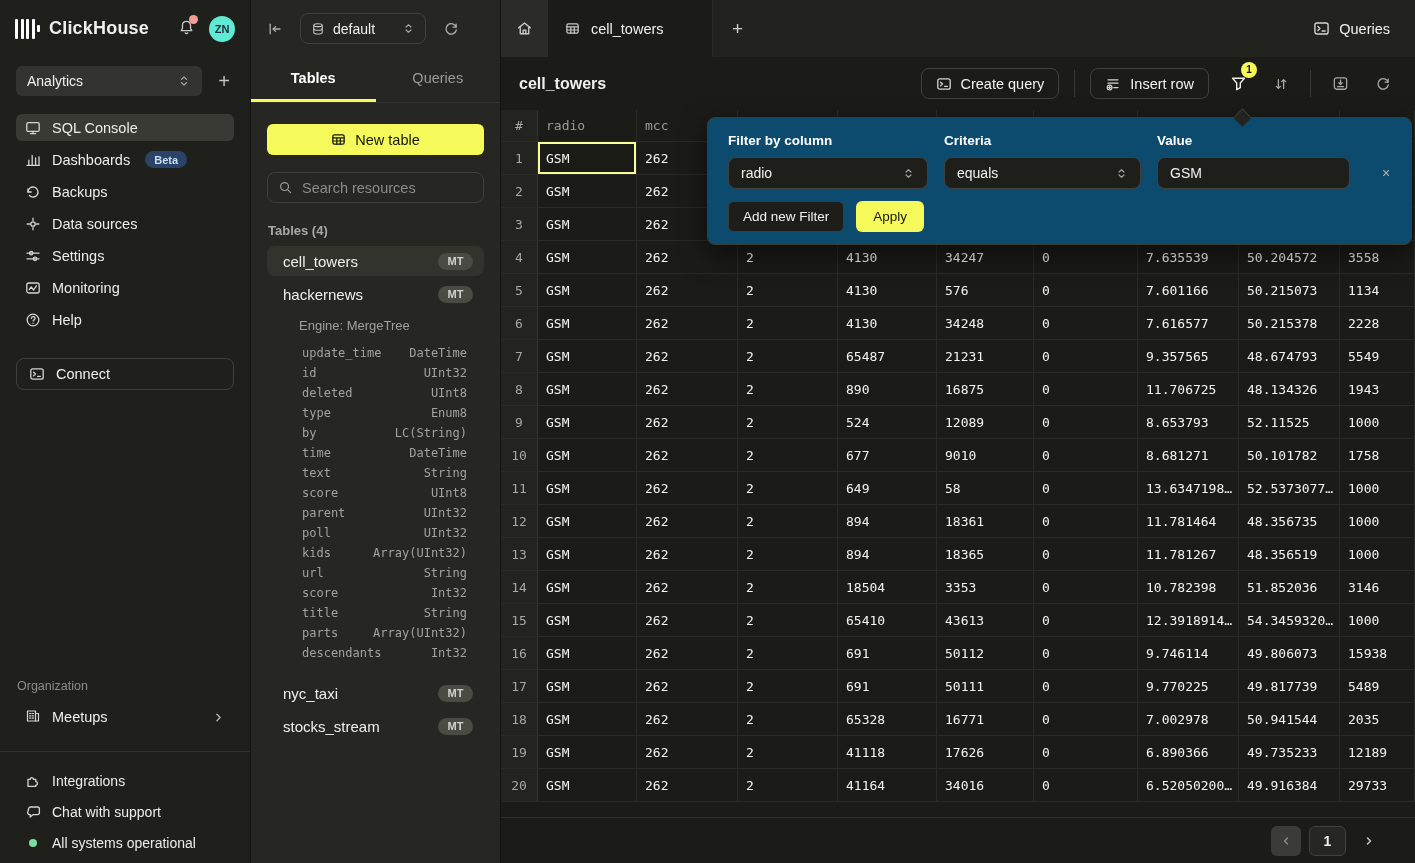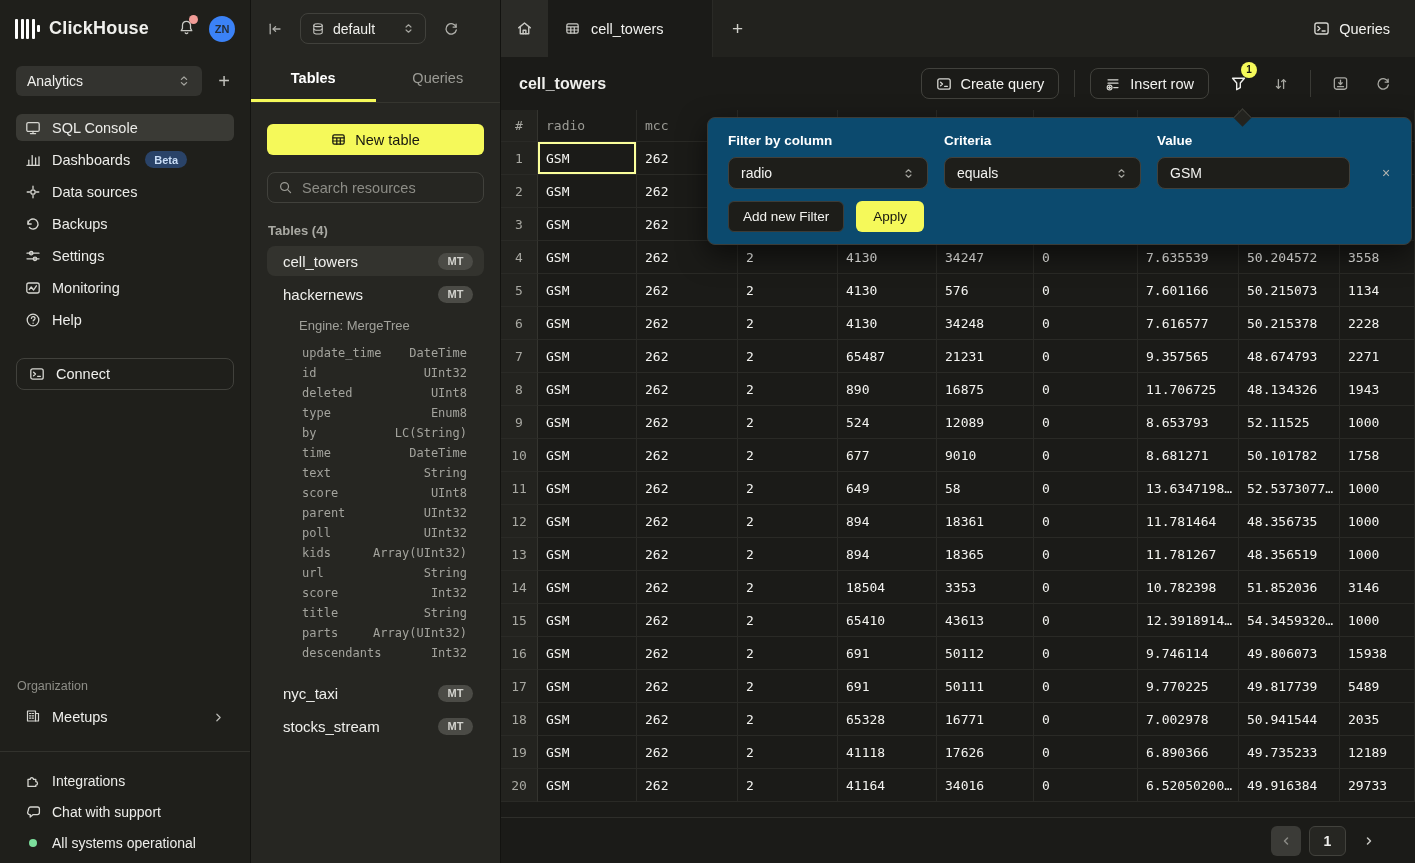--- a/index.html
+++ b/index.html
@@ -14,21 +14,21 @@
   
   .sidebar { width:250px; flex-shrink:0; background:#1F1F1B; display:flex; flex-direction:column; }
   .sb-header { height:57px; display:flex; align-items:center; padding:0 15px; }
   .logo { display:flex; align-items:center; gap:2.5px; margin-right:9px; }
   .logo .bar { width:3px; height:20px; background:#FFFFFF; border-radius:1px; }
   .logo .bar.short { height:7px; }
   .brand { font-size:18px; font-weight:700; letter-spacing:.2px; }
   .sb-header .spacer { flex:1; }
   .bell-wrap { position:relative; margin-right:14px; color:#C9C9C4; }
   .bell-dot { position:absolute; top:-4px; right:-3px; width:9px; height:9px; border-radius:50%; background:#F29C97; }
-  .avatar { width:26px; height:26px; border-radius:50%; background:#3b82f6; color:#222E3C;
+  .avatar { width:26px; height:26px; border-radius:50%; background:#5eead4; color:#222E3C;
             font-size:11px; font-weight:700; display:flex; align-items:center; justify-content:center; }
   .ws-row { display:flex; align-items:center; gap:12px; padding:9px 16px 18px; }
   .ws-select { flex:1; height:30px; background:#33332F; border-radius:6px; display:flex; align-items:center;
                justify-content:space-between; padding:0 11px; font-size:14px; color:#F0F0ED; }
   .plus-btn { color:#C2C2BD; font-size:20px; line-height:1; padding:0 4px; }
   .nav { padding:0 16px; display:flex; flex-direction:column; gap:5px; }
   .nav-item { height:27px; display:flex; align-items:center; gap:11px; padding:0 9px; border-radius:6px;
               font-size:14.5px; color:#ECECE9; cursor:default; }
   .nav-item.active { background:#3A3A35; }
   .nav-item .icon { display:flex; color:#D6D6D1; }
@@ -207,34 +207,34 @@
               <path d="M10.6 13.4V6"></path>
               <path d="M14 13.4V4.8"></path>
             </svg>
           </span>
           <span>Dashboards</span>
           <span class="badge-beta">Beta</span>
         </div>
         <div class="nav-item">
           <span class="icon">
             <svg width="16" height="16" viewBox="0 0 16 16" fill="none" stroke="currentColor" stroke-width="1.3" stroke-linecap="round" stroke-linejoin="round">
-              <circle cx="8" cy="8" r="2.2"></circle>
-              <path d="M8 2.2v2.4M8 11.4v2.4M2.2 8h2.4M11.4 8h2.4"></path>
+              <path d="M3 8a5 5 0 1 1 1.4 3.5"></path>
+              <path d="M3 4.8V8h3.2"></path>
             </svg>
           </span>
-          <span>Data sources</span>
+          <span>Backups</span>
         </div>
         <div class="nav-item">
           <span class="icon">
             <svg width="16" height="16" viewBox="0 0 16 16" fill="none" stroke="currentColor" stroke-width="1.3" stroke-linecap="round" stroke-linejoin="round">
-              <path d="M3 8a5 5 0 1 1 1.4 3.5"></path>
-              <path d="M3 4.8V8h3.2"></path>
+              <circle cx="8" cy="8" r="2.2"></circle>
+              <path d="M8 2.2v2.4M8 11.4v2.4M2.2 8h2.4M11.4 8h2.4"></path>
             </svg>
           </span>
-          <span>Backups</span>
+          <span>Data sources</span>
         </div>
         <div class="nav-item">
           <span class="icon">
             <svg width="16" height="16" viewBox="0 0 16 16" fill="none" stroke="currentColor" stroke-width="1.3" stroke-linecap="round" stroke-linejoin="round">
               <path d="M2 5.2h12M2 10.8h12"></path>
               <circle cx="6.2" cy="5.2" r="1.7"></circle>
               <circle cx="10" cy="10.8" r="1.7"></circle>
             </svg>
           </span>
           <span>Settings</span>
@@ -632,21 +632,21 @@
           <div class="grid-row">
             <div class="gc rownum">7</div>
             <div class="gc">GSM</div>
             <div class="gc">262</div>
             <div class="gc">2</div>
             <div class="gc">65487</div>
             <div class="gc">21231</div>
             <div class="gc">0</div>
             <div class="gc">9.357565</div>
             <div class="gc">48.674793</div>
-            <div class="gc">2271</div>
+            <div class="gc">5549</div>
           </div>
           <div class="grid-row">
             <div class="gc rownum">8</div>
             <div class="gc">GSM</div>
             <div class="gc">262</div>
             <div class="gc">2</div>
             <div class="gc">890</div>
             <div class="gc">16875</div>
             <div class="gc">0</div>
             <div class="gc">11.706725</div>

